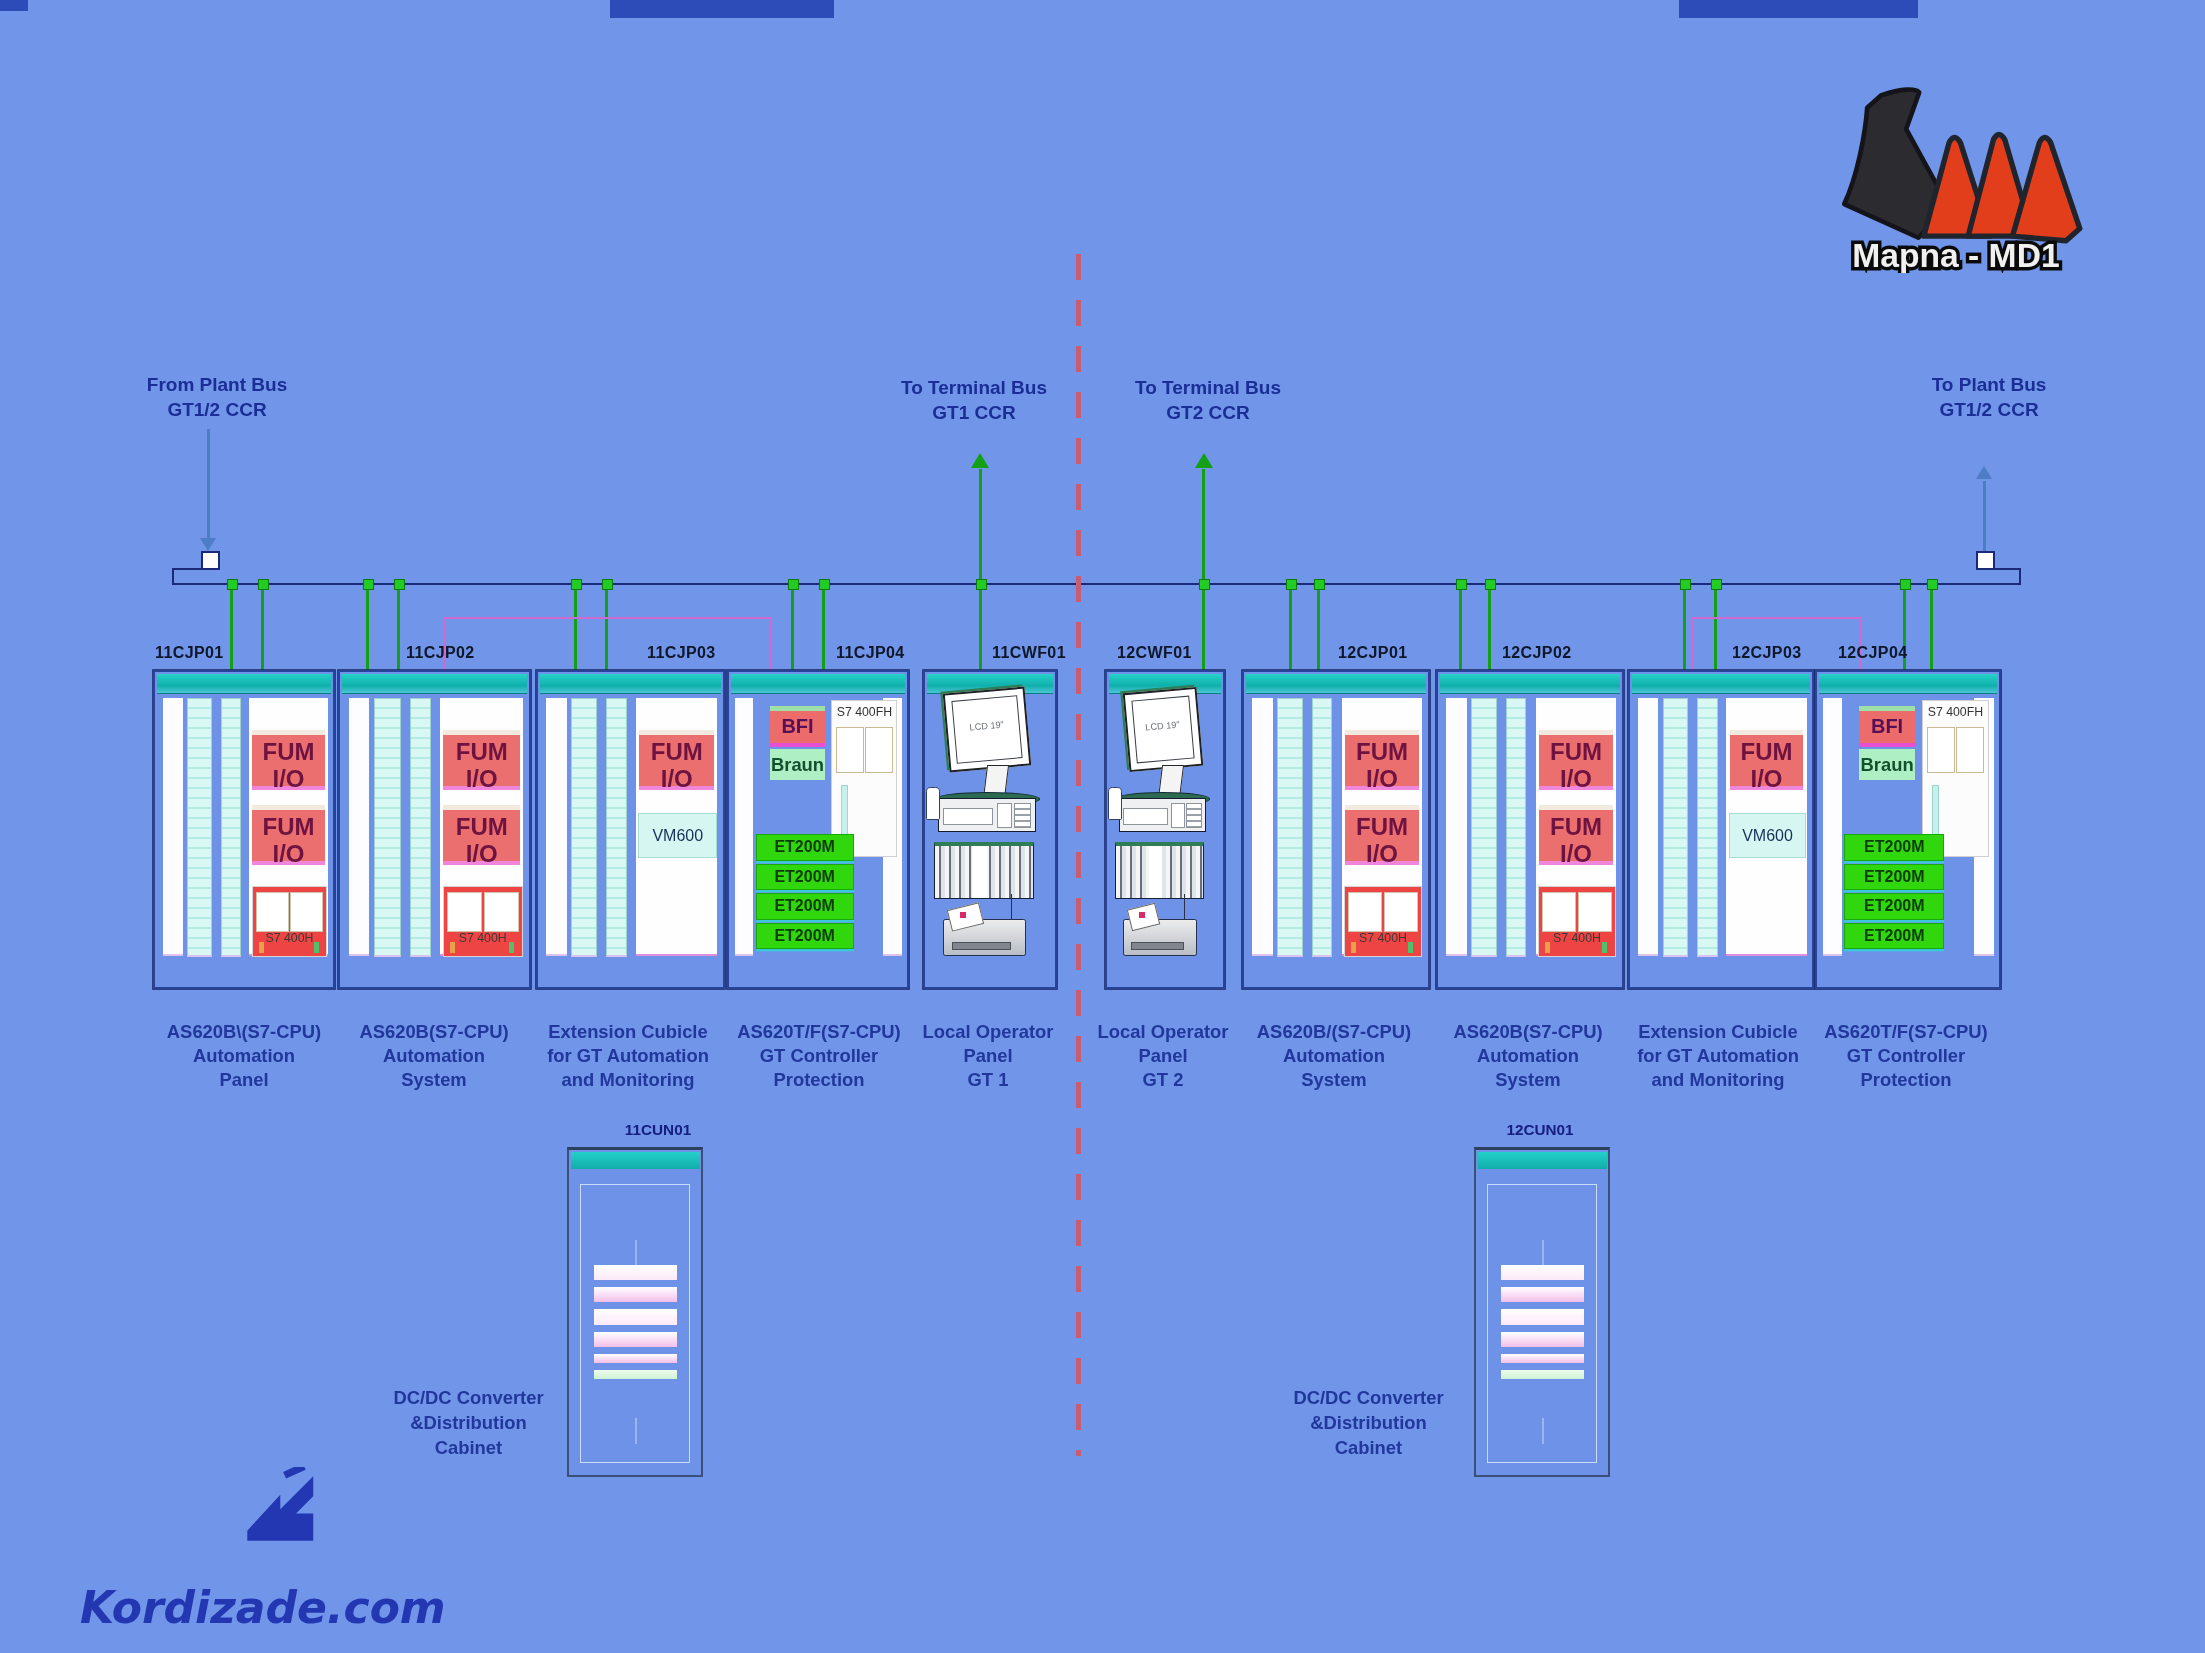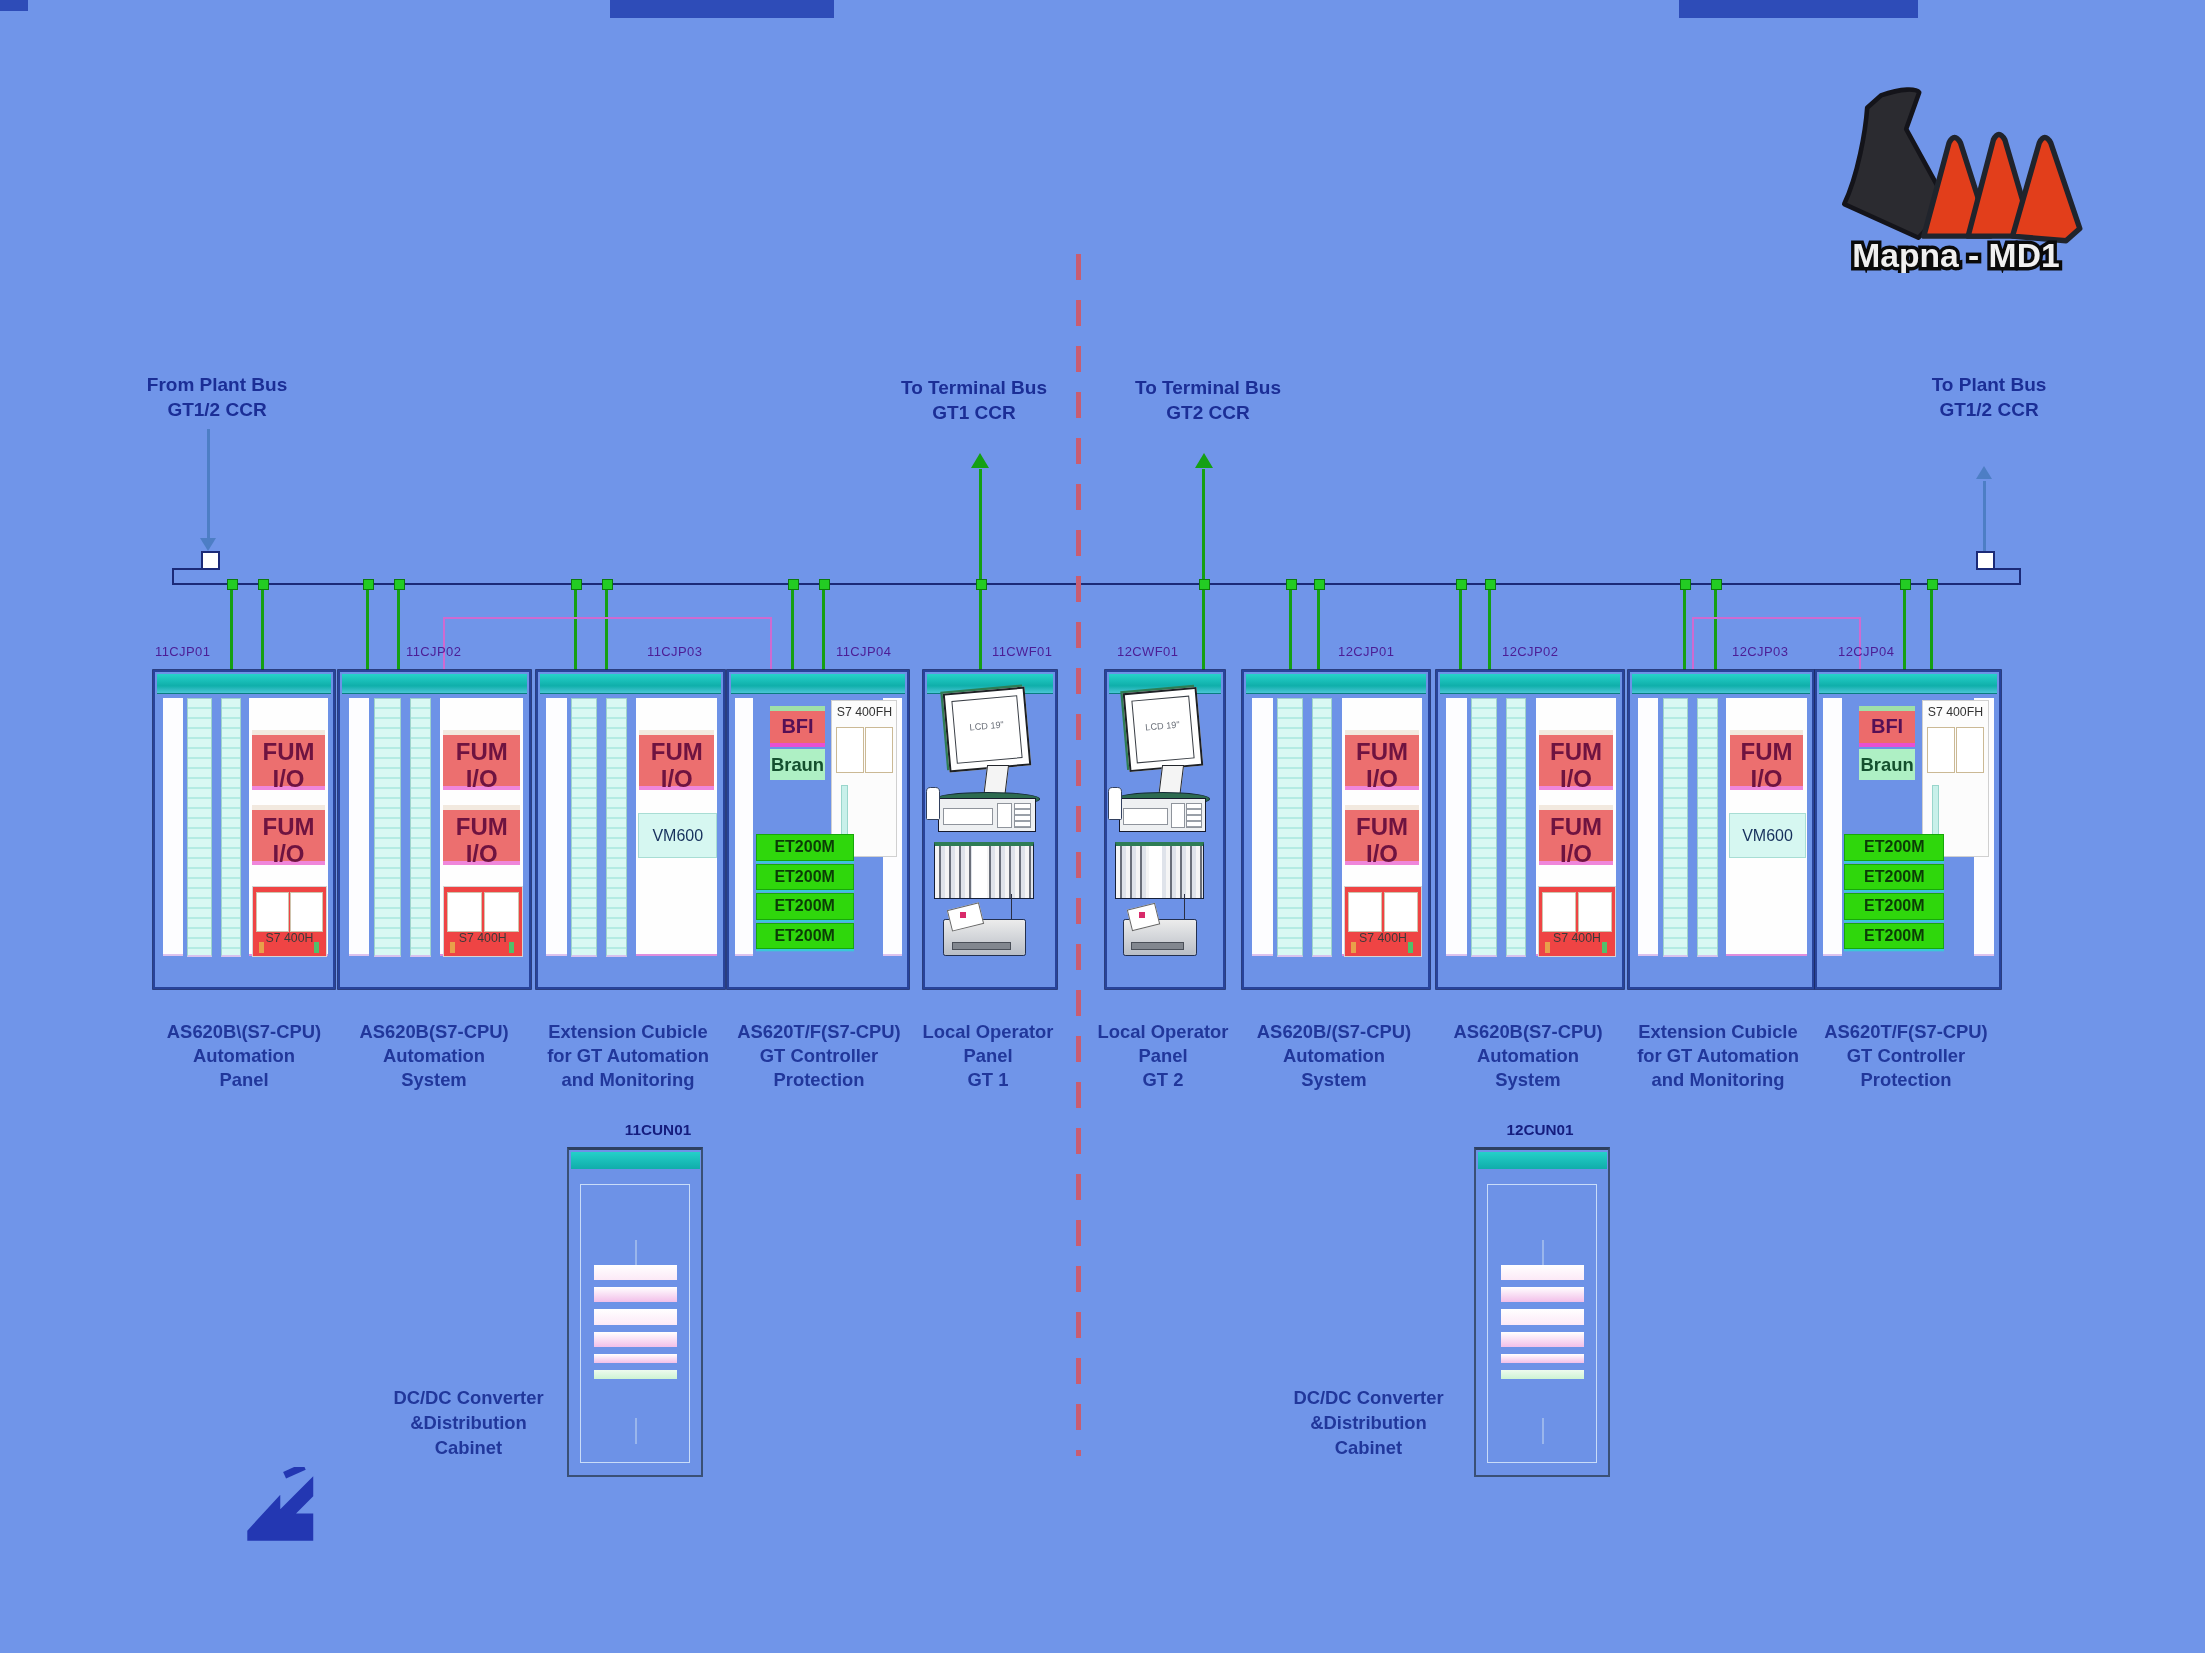--- a/index.html
+++ b/index.html
@@ -35,21 +35,21 @@
 
   .divider{position:absolute;width:4.6px;background:repeating-linear-gradient(180deg,
            #c75d72 0 26px,rgba(0,0,0,0) 26px 46px);}
 
   
   .cab{position:absolute;top:670px;height:315px;background:#6d92e7;border:2.3px solid #28439a;
        box-shadow:0 0 0 0.8px #1a2a66;}
   .cabhead{position:absolute;left:2.3px;right:2.3px;top:2.3px;height:18.4px;
            background:linear-gradient(180deg,#26d2ca,#0fafaa 62%,#4ac6d6);
            border-bottom:0.8px solid #0a7d80;}
-  .cablabel{position:absolute;top:644px;font-size:13px;font-weight:normal;color:#4c1d95;
+  .cablabel{position:absolute;top:644px;font-size:16px;font-weight:bold;color:#0f172a;
             letter-spacing:0.4px;white-space:nowrap;}
   .col{position:absolute;top:26px;height:256px;}
   .cwhite{background:#fdfdff;border-bottom:2.3px solid #ddc2ee;}
   .cstripe{background:repeating-linear-gradient(180deg,#d9f8f3 0 7.7px,#b4ebe3 7.7px 10px);
            border:0.8px solid #9fd4cc;border-bottom:2.3px solid #d9c2ef;}
   .cw1{left:4.5%;width:11%;}
   .s1{left:18%;width:13%;}
   .s2{left:37%;width:10%;}
   .cfum{left:53%;width:44%;background:#fefefe;border-bottom:2.3px solid #e08ede;}
   .fum{position:absolute;left:4%;width:92%;background:#ec6f6f;color:#6e1340;font-weight:bold;
@@ -510,15 +510,16 @@
   <div class="cuncaption" style="left:1273px">DC/DC Converter
 &amp;Distribution
 Cabinet</div>
 
   <div class="wm-name">
     <svg width="86" height="80" viewBox="0 0 120 110" style="vertical-align:-6.1px">
       <path d="M6 102 L6 88 L52 38 L52 58 L98 12 L98 40 L74 64 L98 64 L98 102 Z" fill="#2337b2"></path>
       <rect x="56" y="6" width="30" height="10" fill="#2337b2" transform="rotate(-24 56 6)"></rect>
     </svg>
   </div>
+  <div class="wm-site">Kordizade.com</div>
 
 </div>
 
 
 </body></html>

